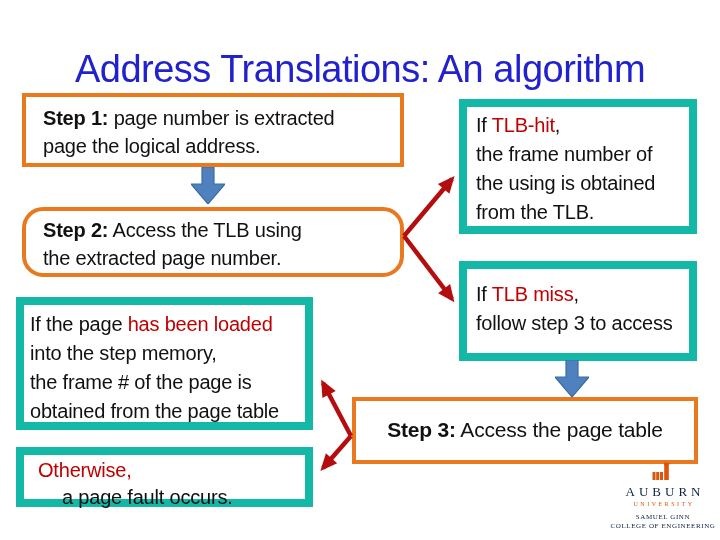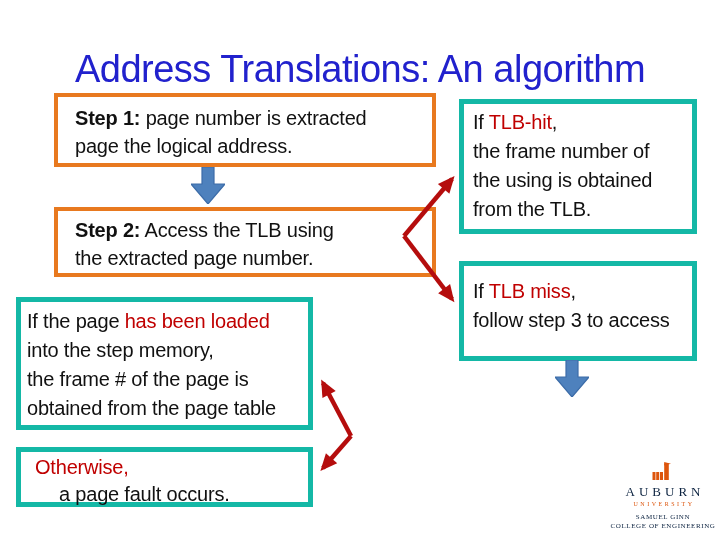--- a/index.html
+++ b/index.html
@@ -8,27 +8,27 @@
     font-family:"Liberation Sans","DejaVu Sans",sans-serif;color:#111111;
   }
   .slide-title{
     position:absolute;left:0;top:40px;width:720px;text-align:center;
     font-size:38px;font-weight:400;letter-spacing:-0.5px;color:#2121cd;white-space:nowrap;margin-top:8px;
   }
   .box{
     position:absolute;box-sizing:border-box;background:#ffffff;
     font-size:20px;letter-spacing:-0.2px;line-height:28px;white-space:nowrap;
   }
-  .orange{border:4px solid #e8791f;margin-left:32px;}
-  .green{border:5px solid #14b8a6;}
+  .orange{border:4px solid #e8791f;}
+  .green{border:8px solid #14b8a6;}
   .bold{font-weight:bold;}
   .red-text{color:#c00000;}
 
   #box-step1{left:22px;top:93px;width:382px;height:74px;padding:7px 0 0 17px;}
-  #box-step2{left:22px;top:207px;width:382px;height:70px;padding:5px 0 0 17px;}
+  #box-step2{left:22px;top:207px;width:382px;height:70px;padding:5px 0 0 17px;border-radius:21px;}
   #box-loaded{left:16px;top:297px;width:297px;height:133px;padding:5px 0 0 6px;line-height:29px;}
   #box-otherwise{left:16px;top:447px;width:297px;height:60px;padding:2px 0 0 14px;line-height:27px;}
   #box-otherwise .indent{padding-left:24px;}
   #box-tlb-hit{left:459px;top:99px;width:238px;height:135px;padding:4px 0 0 9px;line-height:29px;}
   #box-tlb-miss{left:459px;top:261px;width:238px;height:100px;padding:11px 0 0 9px;line-height:29px;}
   #box-step3{left:352px;top:397px;width:346px;height:67px;text-align:center;line-height:58px;font-size:21px;}
 
   .down-arrow{position:absolute;width:34px;height:37px;}
   #down-arrow-1{left:191px;top:167px;}
   #down-arrow-2{left:555px;top:360px;}
@@ -86,20 +86,23 @@
 
   <div class="box green" id="box-otherwise">
     <div><span class="red-text">Otherwise,</span></div>
     <div class="indent">a page fault occurs.</div>
   </div>
 
   <svg class="down-arrow" id="down-arrow-2" viewBox="0 0 34 37">
     <path d="M11 0 H23 V17 H34 L17 37 L0 17 H11 Z" fill="#4e81bd" stroke="#3c6ca8" stroke-width="1.2" stroke-linejoin="round"></path>
   </svg>
 
+  <div class="box orange" id="box-step3">
+    <span class="bold">Step 3:</span><span> Access the page table</span>
+  </div>
 
   <svg id="red-connectors" viewBox="0 0 720 540">
     <defs>
       <marker id="redhead" markerUnits="userSpaceOnUse" markerWidth="20" markerHeight="18" refX="14" refY="9" orient="auto">
         <path d="M1 1.5 L18 9 L1 16.5 Z" fill="#b50d0d"></path>
       </marker>
     </defs>
     <line x1="404" y1="236" x2="452" y2="179" stroke="#b50d0d" stroke-width="4.5" marker-end="url(#redhead)"></line>
     <line x1="404" y1="236" x2="452" y2="299" stroke="#b50d0d" stroke-width="4.5" marker-end="url(#redhead)"></line>
     <line x1="351" y1="436" x2="323" y2="383" stroke="#b50d0d" stroke-width="4.5" marker-end="url(#redhead)"></line>

